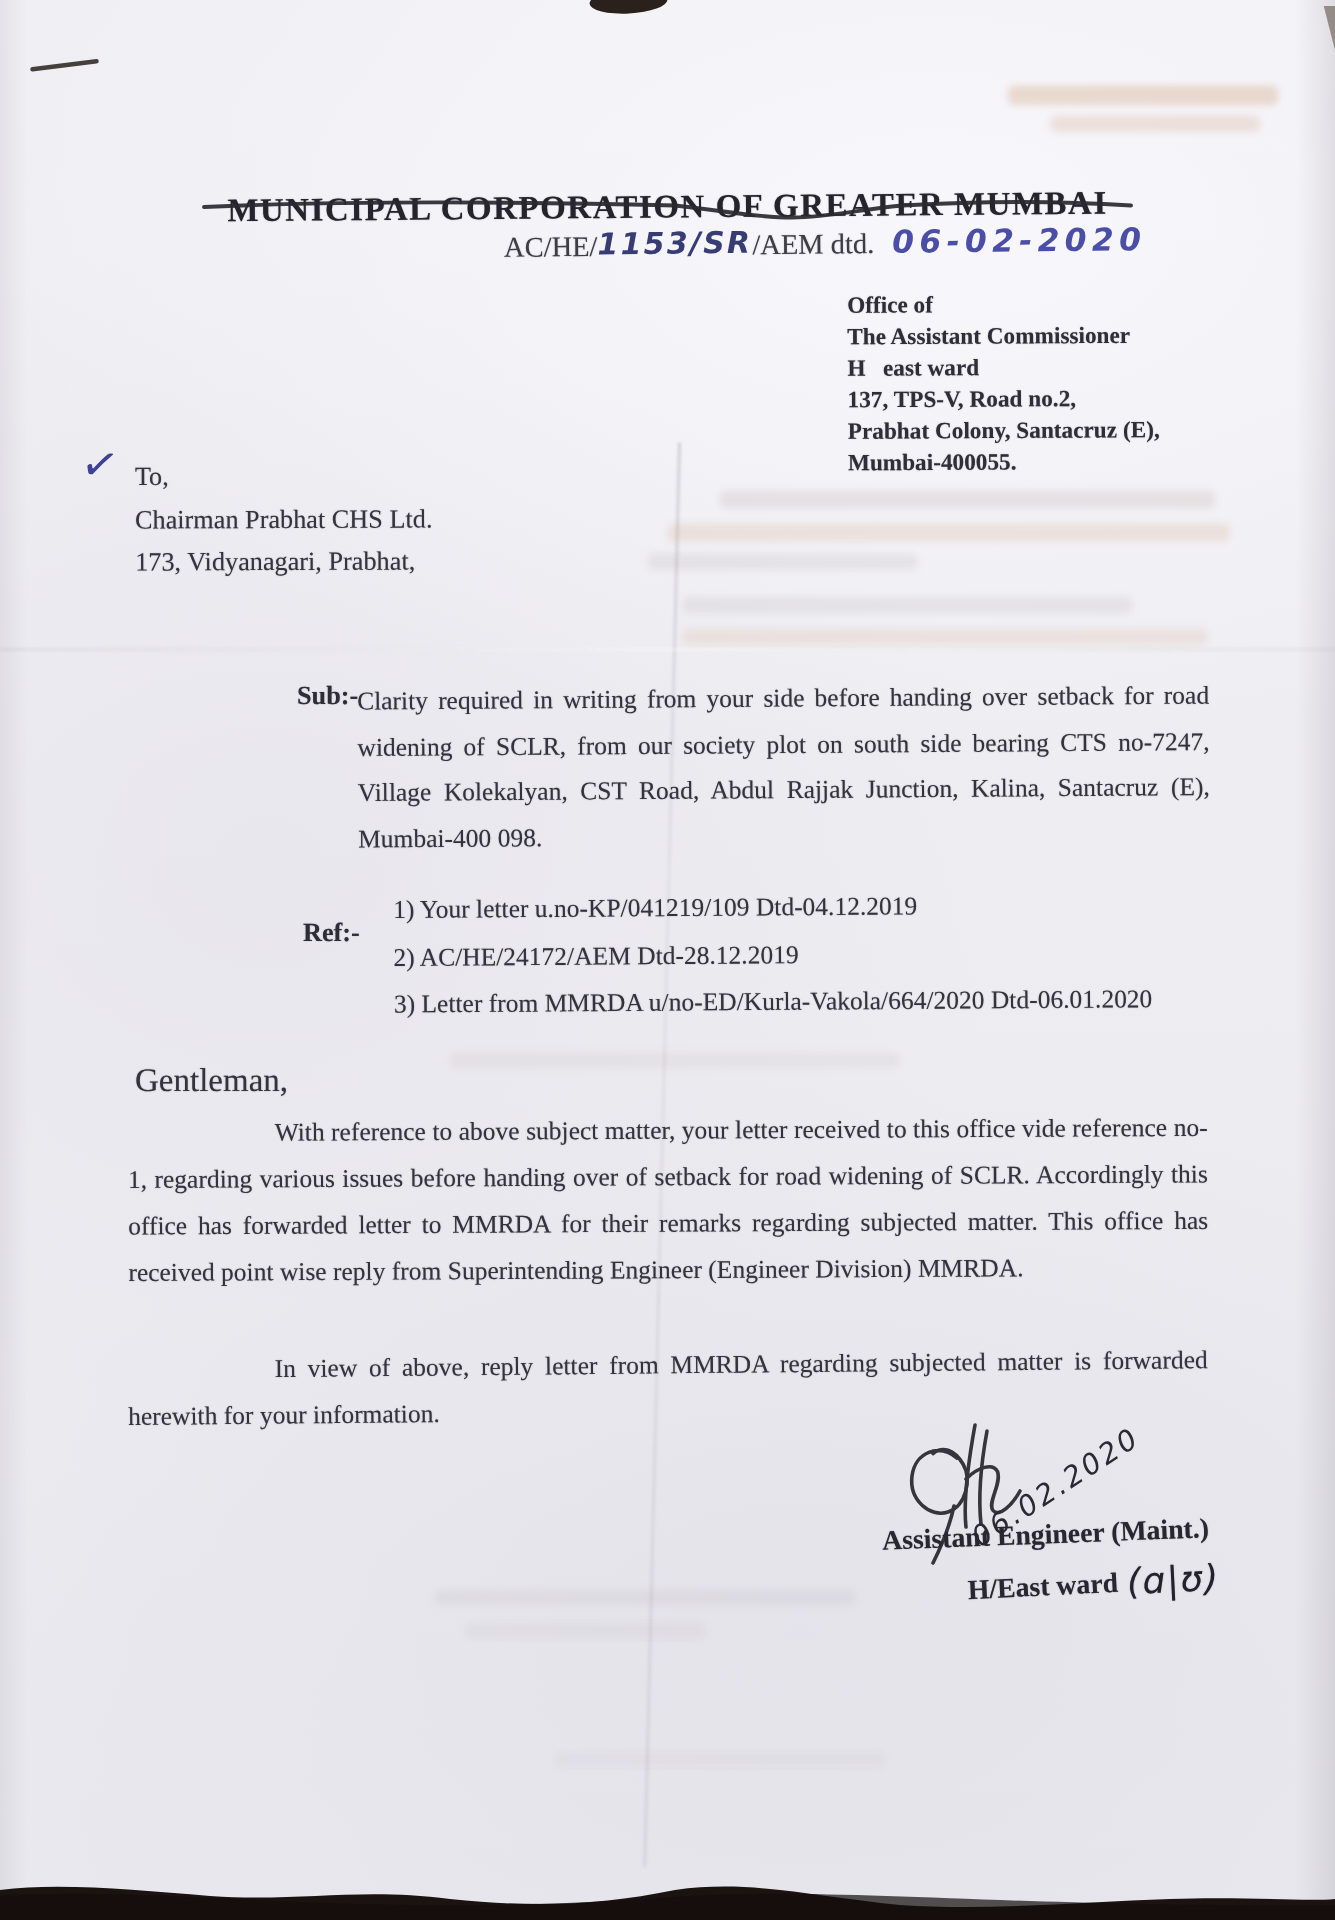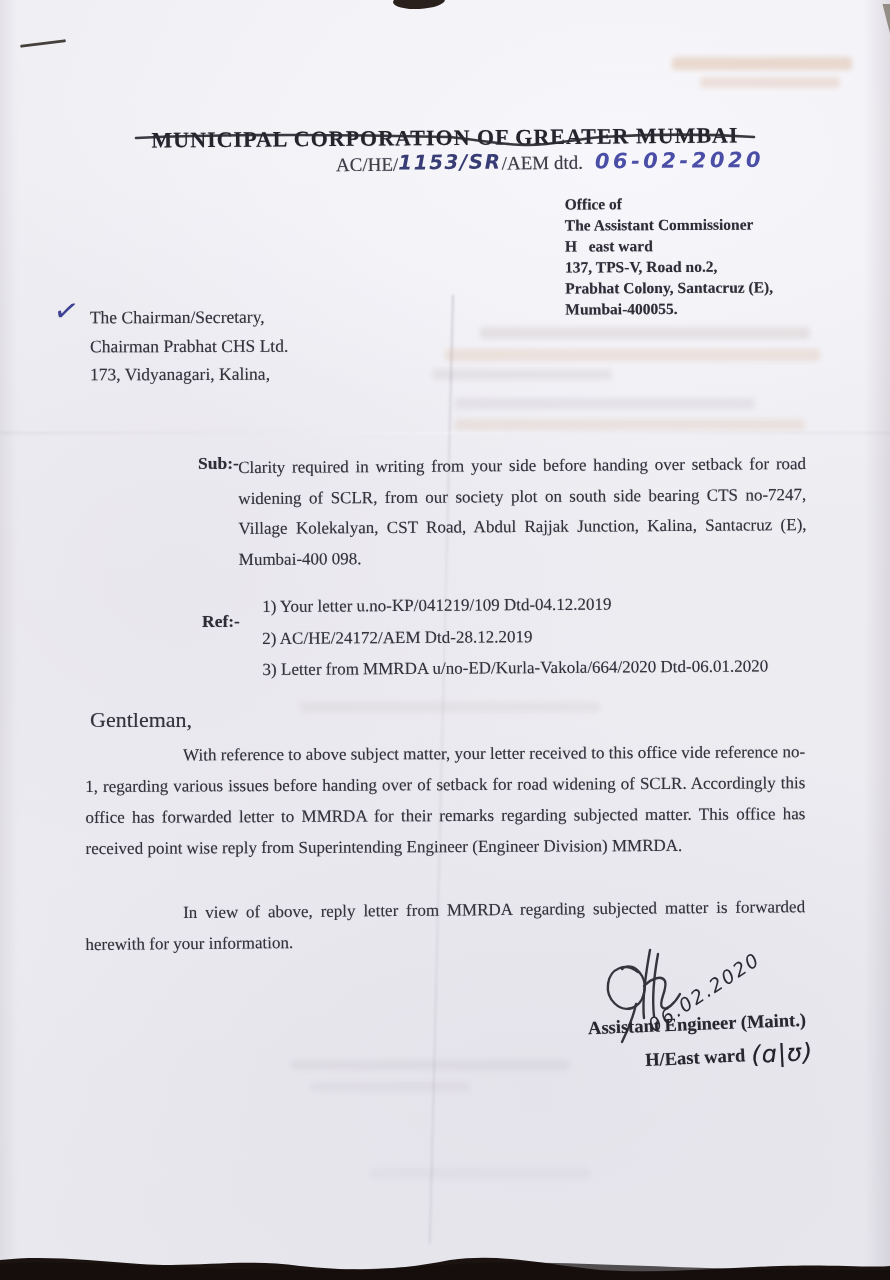--- a/index.html
+++ b/index.html
@@ -110,23 +110,23 @@
     <div>Office of</div>
     <div>The Assistant Commissioner</div>
     <div>H   east ward</div>
     <div>137, TPS-V, Road no.2,</div>
     <div>Prabhat Colony, Santacruz (E),</div>
     <div>Mumbai-400055.</div>
   </div>
 
   <span class="abs check">✓</span>
   <div class="abs recipient printed">
-    <div>The Chairman/Secretary,</div>
+    <div>To,</div>
     <div>Chairman Prabhat CHS Ltd.</div>
-    <div>173, Vidyanagari, Kalina,</div>
+    <div>173, Vidyanagari, Prabhat,</div>
   </div>
 
   <div class="abs sub-label printed">Sub:-</div>
   <div class="abs sub-text printed">Clarity required in writing from your side before handing over setback for road widening of SCLR, from our society plot on south side bearing CTS no-7247, Village Kolekalyan, CST Road, Abdul Rajjak Junction, Kalina, Santacruz (E), Mumbai-400 098.</div>
 
   <div class="abs ref-label printed">Ref:-</div>
   <div class="abs ref-items printed">
     <div>1) Your letter u.no-KP/041219/109 Dtd-04.12.2019</div>
     <div>2) AC/HE/24172/AEM Dtd-28.12.2019</div>
     <div>3) Letter from MMRDA u/no-ED/Kurla-Vakola/664/2020 Dtd-06.01.2020</div>

